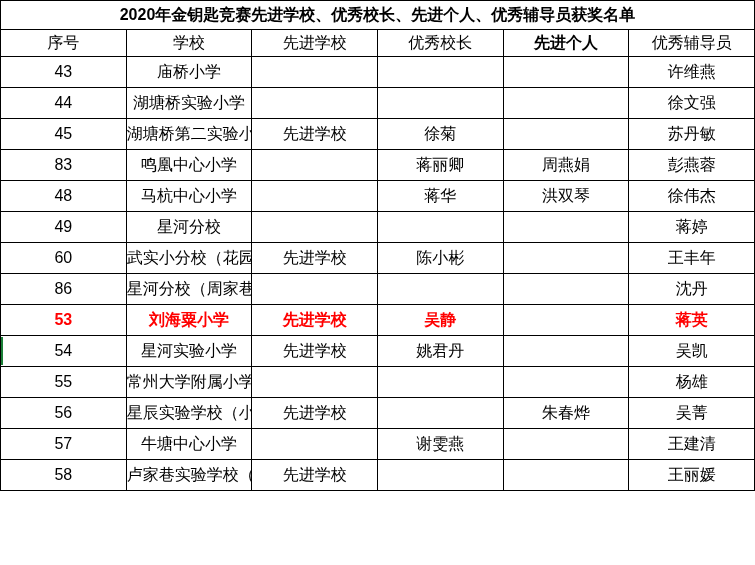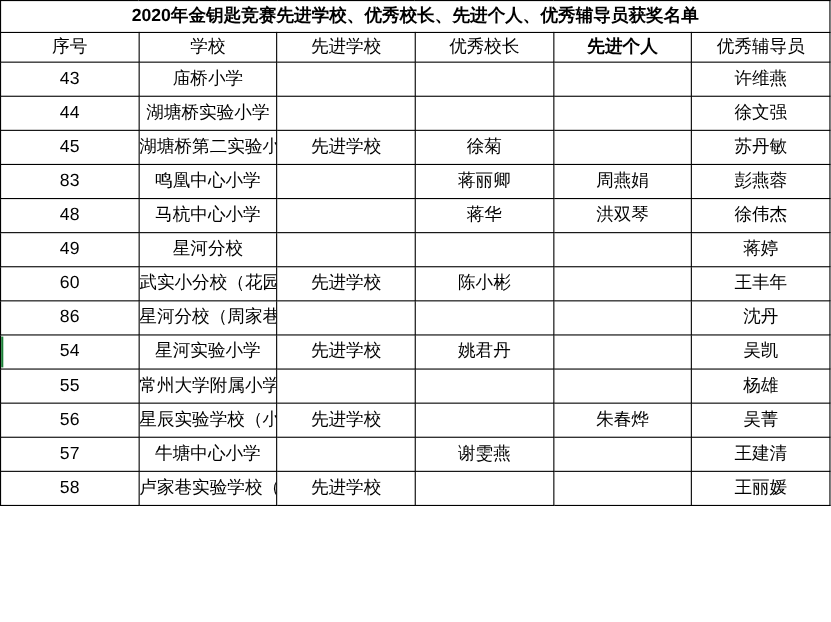--- a/index.html
+++ b/index.html
@@ -156,20 +156,28 @@
       <tr>
         <td>86</td>
         <td>星河分校（周家巷）</td>
         <td></td>
         <td></td>
         <td></td>
         <td>沈丹</td>
       </tr>
 
 
+      <tr class="highlight">
+        <td>53</td>
+        <td>刘海粟小学</td>
+        <td>先进学校</td>
+        <td>吴静</td>
+        <td></td>
+        <td>蒋英</td>
+      </tr>
 
       <tr>
         <td class="marker-cell">54</td>
         <td>星河实验小学</td>
         <td>先进学校</td>
         <td>姚君丹</td>
         <td></td>
         <td>吴凯</td>
       </tr>
 

